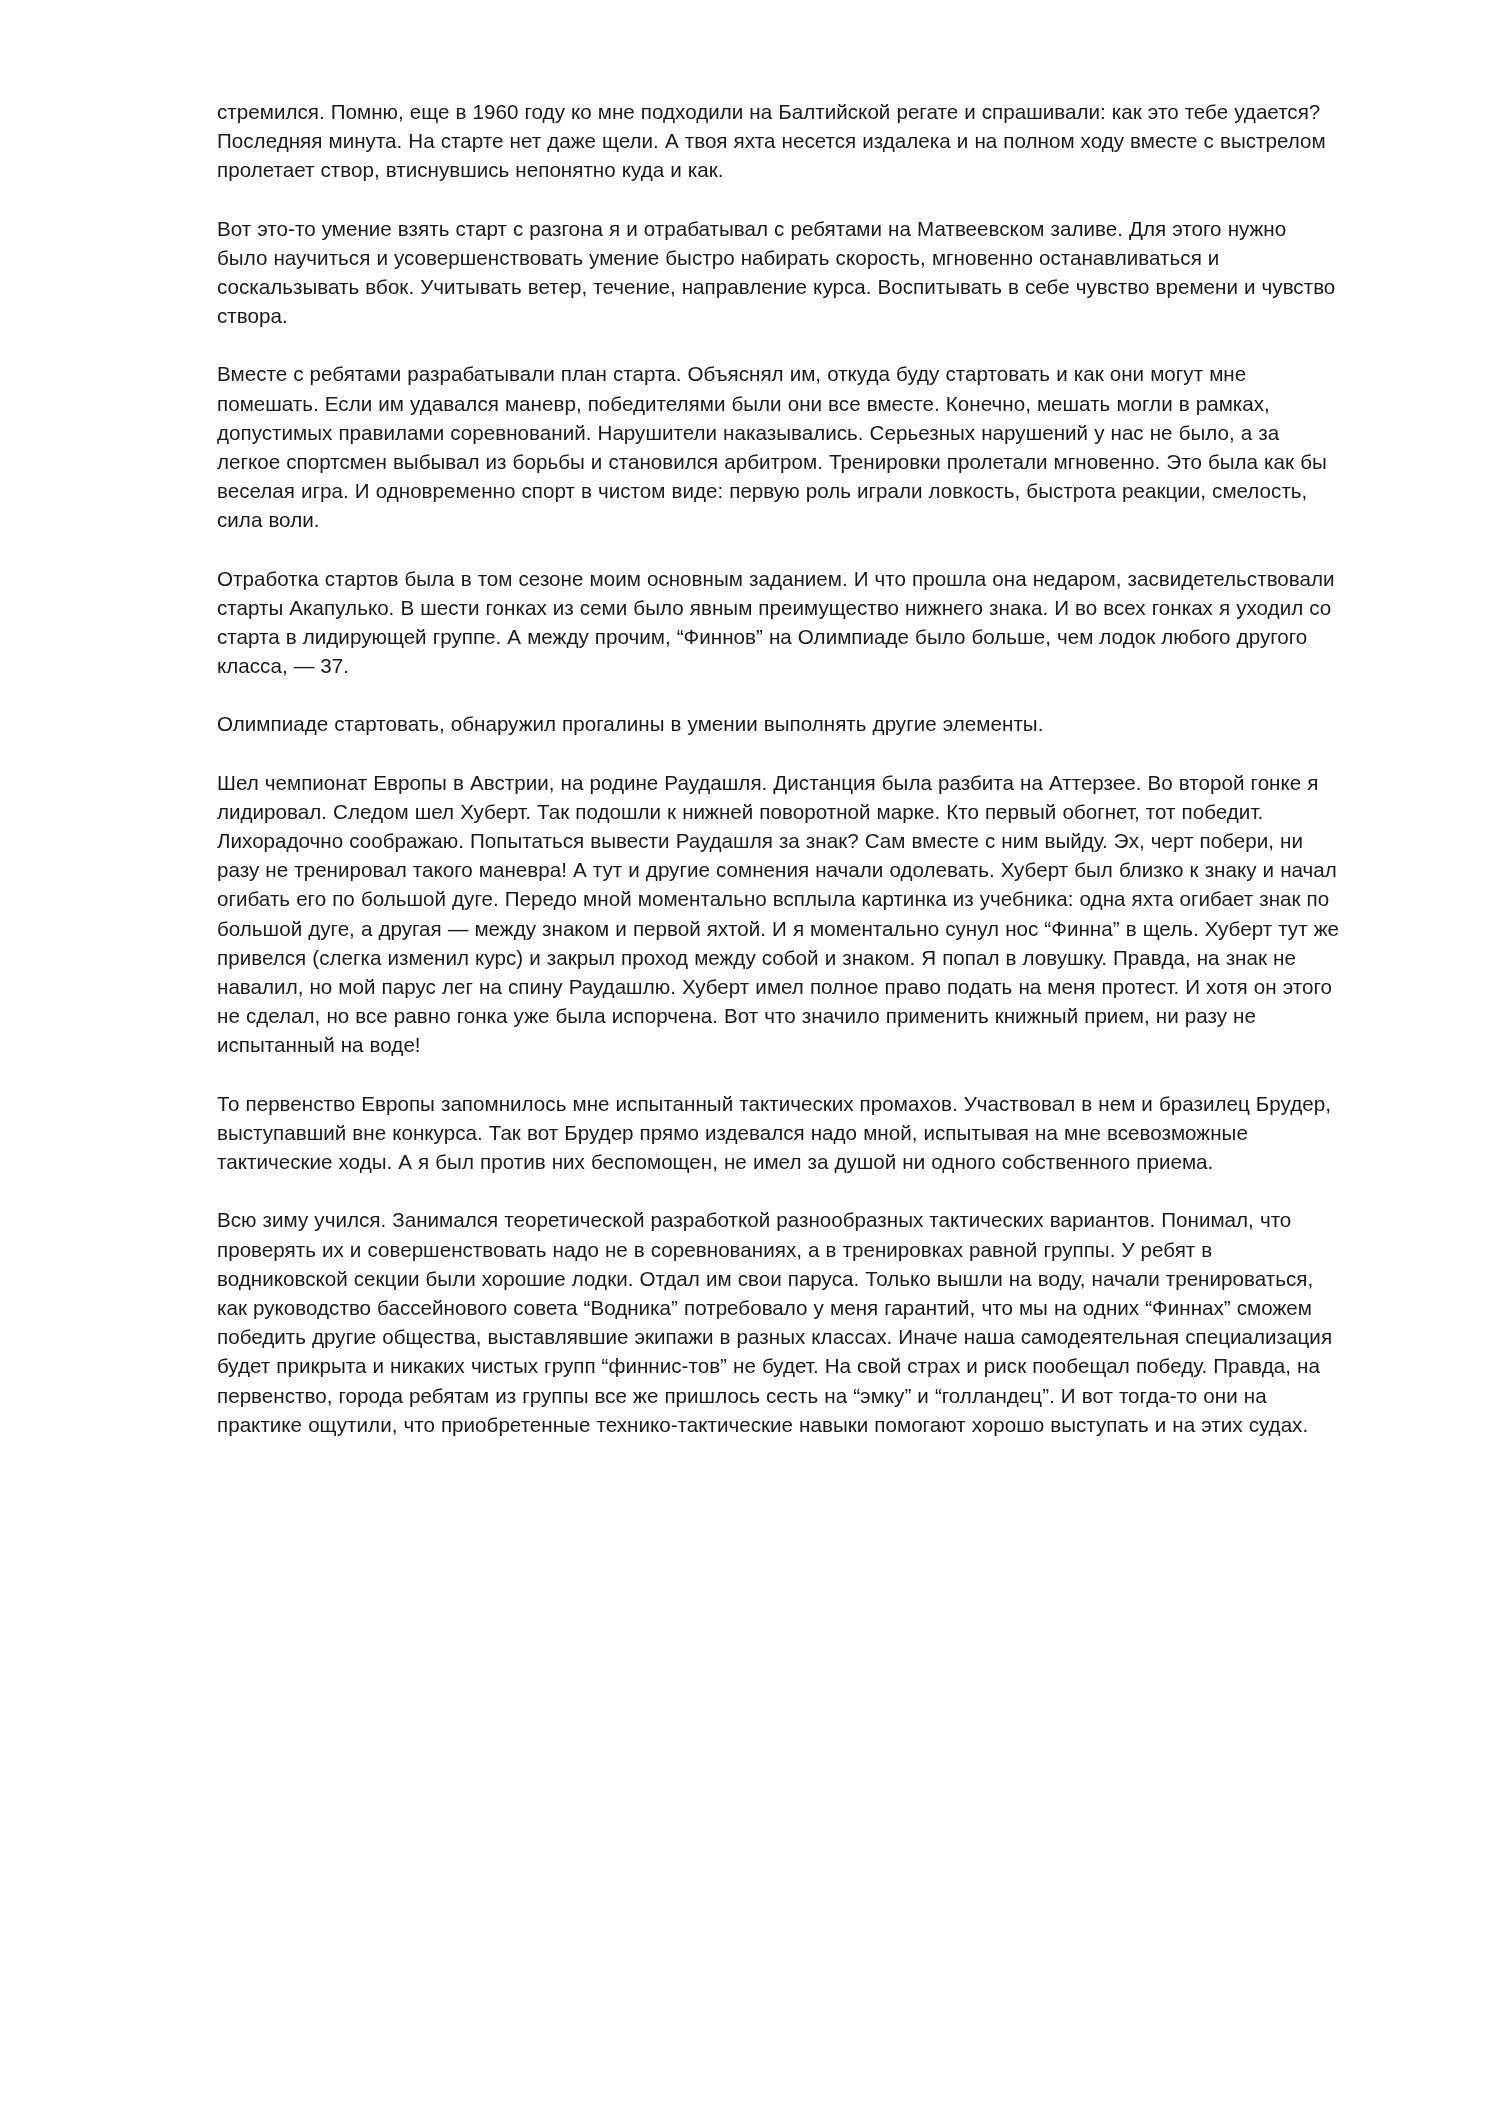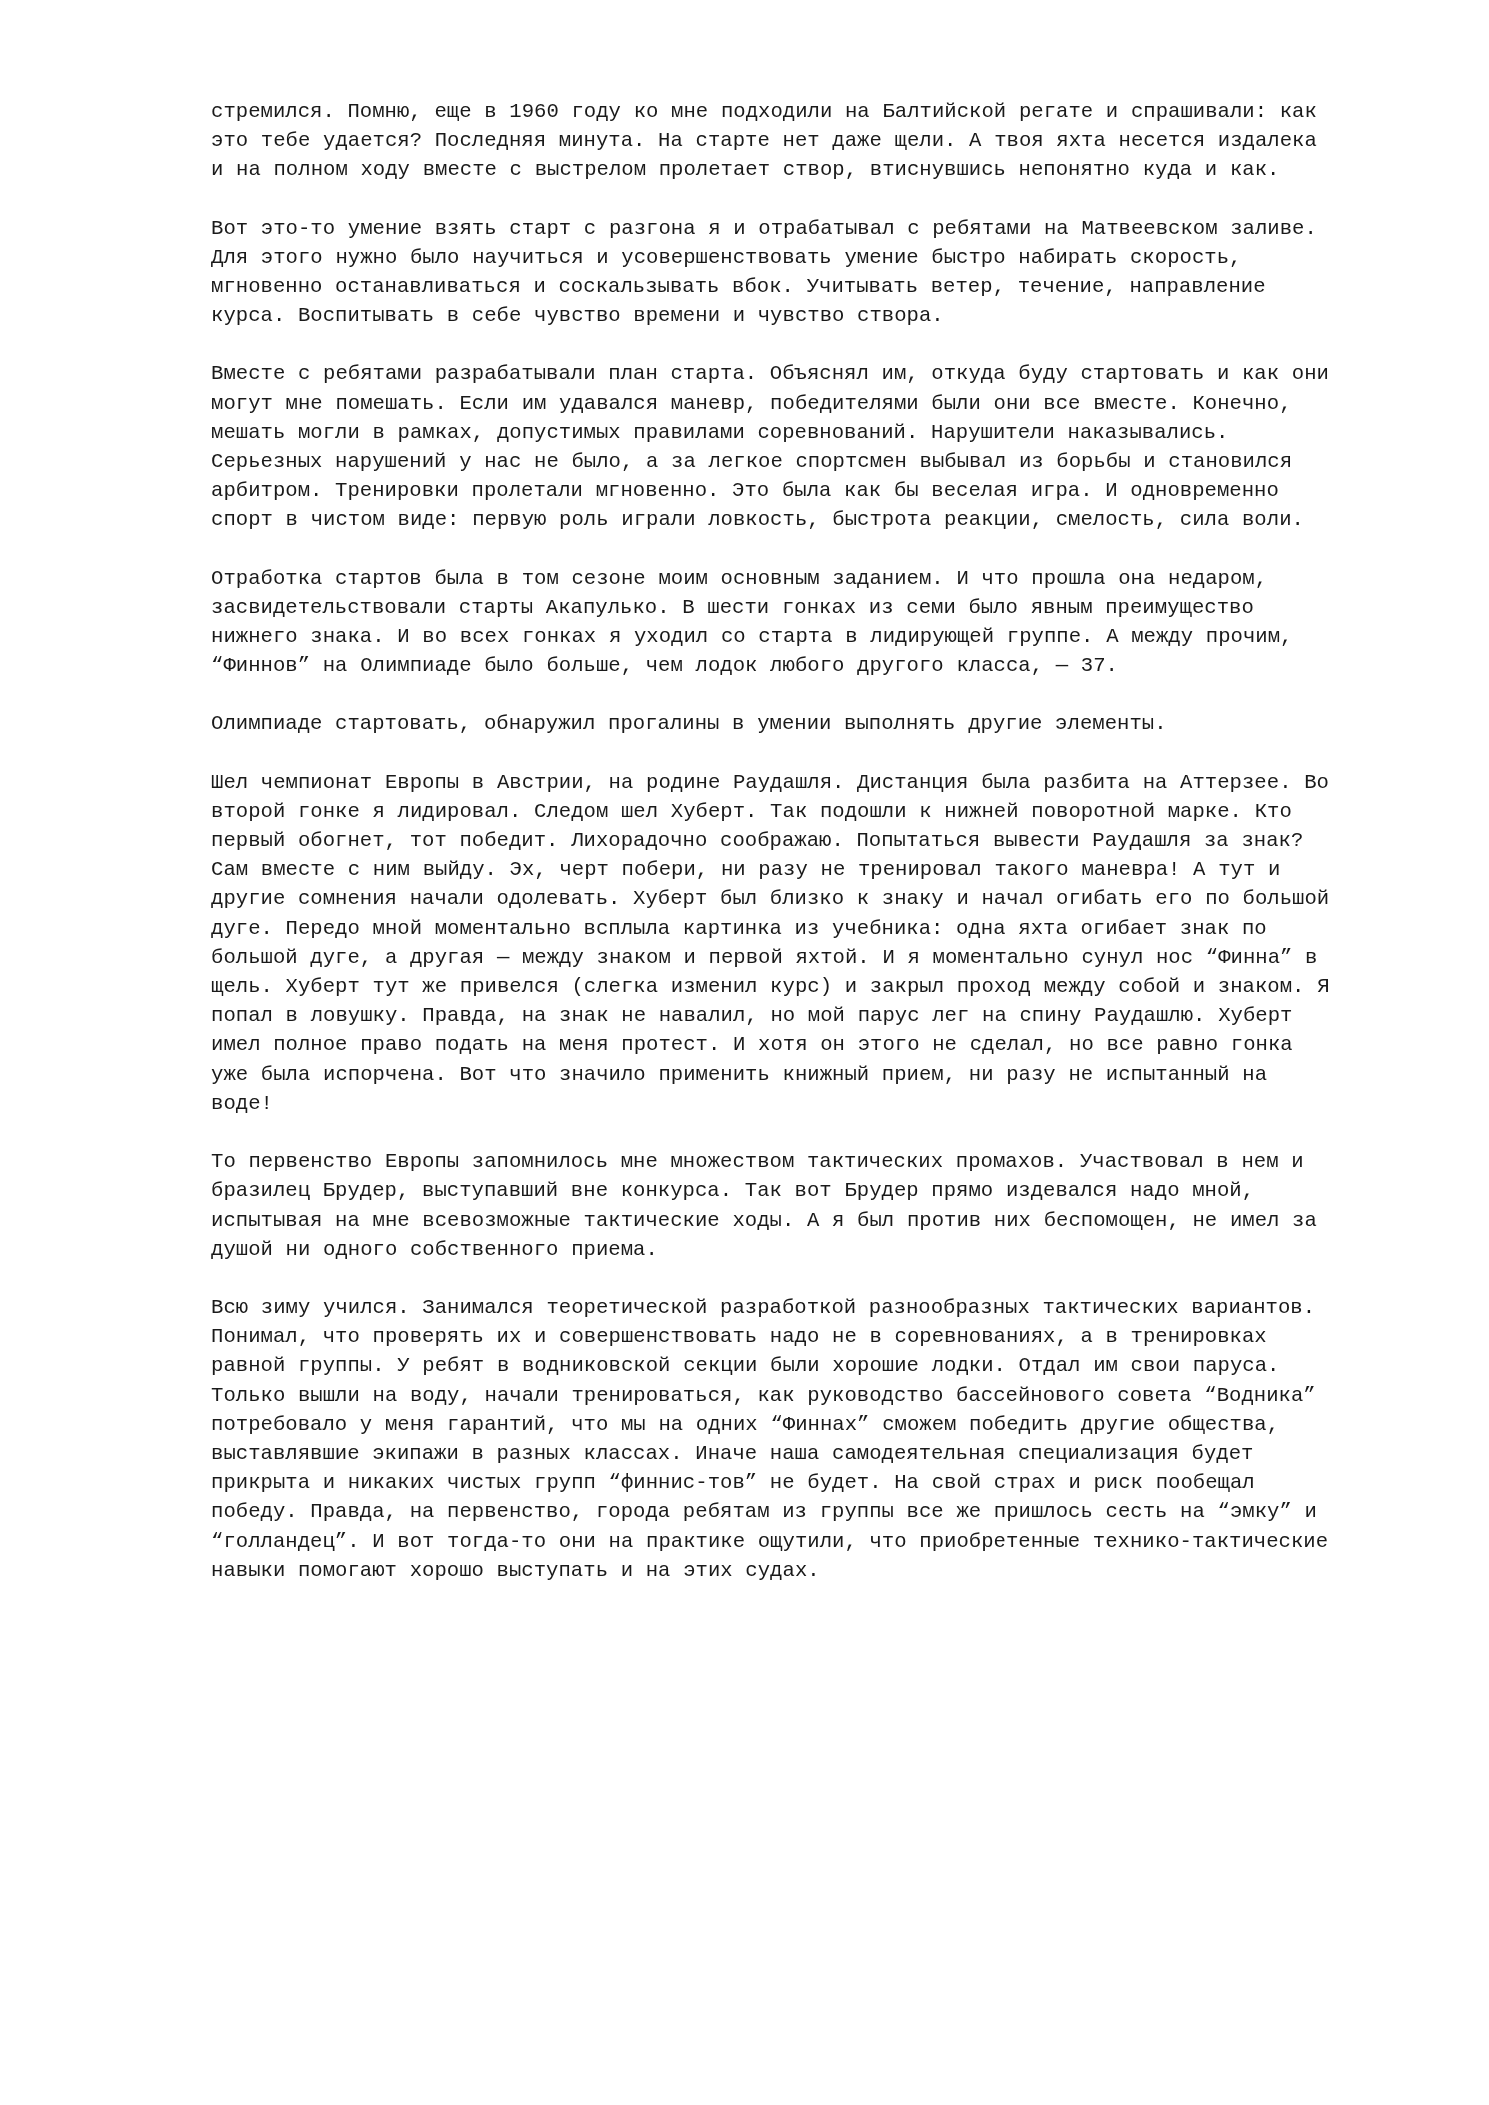--- a/index.html
+++ b/index.html
@@ -23,23 +23,23 @@
     height: 2105px;
     background: #ffffff;
   }
   #text-column {
     position: absolute;
     left: 207px;
     top: 97px;
     width: 1132px;
   }
   p.para {
-    margin: 0 0 29px 4px;
+    margin: 0 0 29px 10px;
     padding: 0;
-    font-family: Liberation Mono, monospace;
+    font-family: Liberation Sans, sans-serif;
     font-size: 20.6px;
     line-height: 29.2px;
     color: #1a1a1a;
     text-align: left;
     letter-spacing: 0.02px;
     word-spacing: 0.3px;
     -webkit-font-smoothing: antialiased;
   }
   p.para:last-child {
     margin-bottom: 0;
@@ -49,16 +49,16 @@
 <body>
 
 <div id="page">
   <div id="text-column">
     <p class="para">стремился. Помню, еще в 1960 году ко мне подходили на Балтийской регате и спрашивали: как это тебе удается? Последняя минута. На старте нет даже щели. А твоя яхта несется издалека и на полном ходу вместе с выстрелом пролетает створ, втиснувшись непонятно куда и как.</p>
     <p class="para">Вот это-то умение взять старт с разгона я и отрабатывал с ребятами на Матвеевском заливе. Для этого нужно было научиться и усовершенствовать умение быстро набирать скорость, мгновенно останавливаться и соскальзывать вбок. Учитывать ветер, течение, направление курса. Воспитывать в себе чувство времени и чувство створа.</p>
     <p class="para">Вместе с ребятами разрабатывали план старта. Объяснял им, откуда буду стартовать и как они могут мне помешать. Если им удавался маневр, победителями были они все вместе. Конечно, мешать могли в рамках, допустимых правилами соревнований. Нарушители наказывались. Серьезных нарушений у нас не было, а за легкое спортсмен выбывал из борьбы и становился арбитром. Тренировки пролетали мгновенно. Это была как бы веселая игра. И одновременно спорт в чистом виде: первую роль играли ловкость, быстрота реакции, смелость, сила воли.</p>
     <p class="para">Отработка стартов была в том сезоне моим основным заданием. И что прошла она недаром, засвидетельствовали старты Акапулько. В шести гонках из семи было явным преимущество нижнего знака. И во всех гонках я уходил со старта в лидирующей группе. А между прочим, “Финнов” на Олимпиаде было больше, чем лодок любого другого класса, — 37.</p>
     <p class="para">Олимпиаде стартовать, обнаружил прогалины в умении выполнять другие элементы.</p>
     <p class="para">Шел чемпионат Европы в Австрии, на родине Раудашля. Дистанция была разбита на Аттерзее. Во второй гонке я лидировал. Следом шел Хуберт. Так подошли к нижней поворотной марке. Кто первый обогнет, тот победит. Лихорадочно соображаю. Попытаться вывести Раудашля за знак? Сам вместе с ним выйду. Эх, черт побери, ни разу не тренировал такого маневра! А тут и другие сомнения начали одолевать. Хуберт был близко к знаку и начал огибать его по большой дуге. Передо мной моментально всплыла картинка из учебника: одна яхта огибает знак по большой дуге, а другая — между знаком и первой яхтой. И я моментально сунул нос “Финна” в щель. Хуберт тут же привелся (слегка изменил курс) и закрыл проход между собой и знаком. Я попал в ловушку. Правда, на знак не навалил, но мой парус лег на спину Раудашлю. Хуберт имел полное право подать на меня протест. И хотя он этого не сделал, но все равно гонка уже была испорчена. Вот что значило применить книжный прием, ни разу не испытанный на воде!</p>
-    <p class="para">То первенство Европы запомнилось мне множеством тактических промахов. Участвовал в нем и бразилец Брудер, выступавший вне конкурса. Так вот Брудер прямо издевался надо мной, испытывая на мне всевозможные тактические ходы. А я был против них беспомощен, не имел за душой ни одного собственного приема.</p>
+    <p class="para">То первенство Европы запомнилось мне испытанный тактических промахов. Участвовал в нем и бразилец Брудер, выступавший вне конкурса. Так вот Брудер прямо издевался надо мной, испытывая на мне всевозможные тактические ходы. А я был против них беспомощен, не имел за душой ни одного собственного приема.</p>
     <p class="para">Всю зиму учился. Занимался теоретической разработкой разнообразных тактических вариантов. Понимал, что проверять их и совершенствовать надо не в соревнованиях, а в тренировках равной группы. У ребят в водниковской секции были хорошие лодки. Отдал им свои паруса. Только вышли на воду, начали тренироваться, как руководство бассейнового совета “Водника” потребовало у меня гарантий, что мы на одних “Финнах” сможем победить другие общества, выставлявшие экипажи в разных классах. Иначе наша самодеятельная специализация будет прикрыта и никаких чистых групп “финнис-тов” не будет. На свой страх и риск пообещал победу. Правда, на первенство, города ребятам из группы все же пришлось сесть на “эмку” и “голландец”. И вот тогда-то они на практике ощутили, что приобретенные технико-тактические навыки помогают хорошо выступать и на этих судах.</p>
   </div>
 </div>
 
 </body></html>

